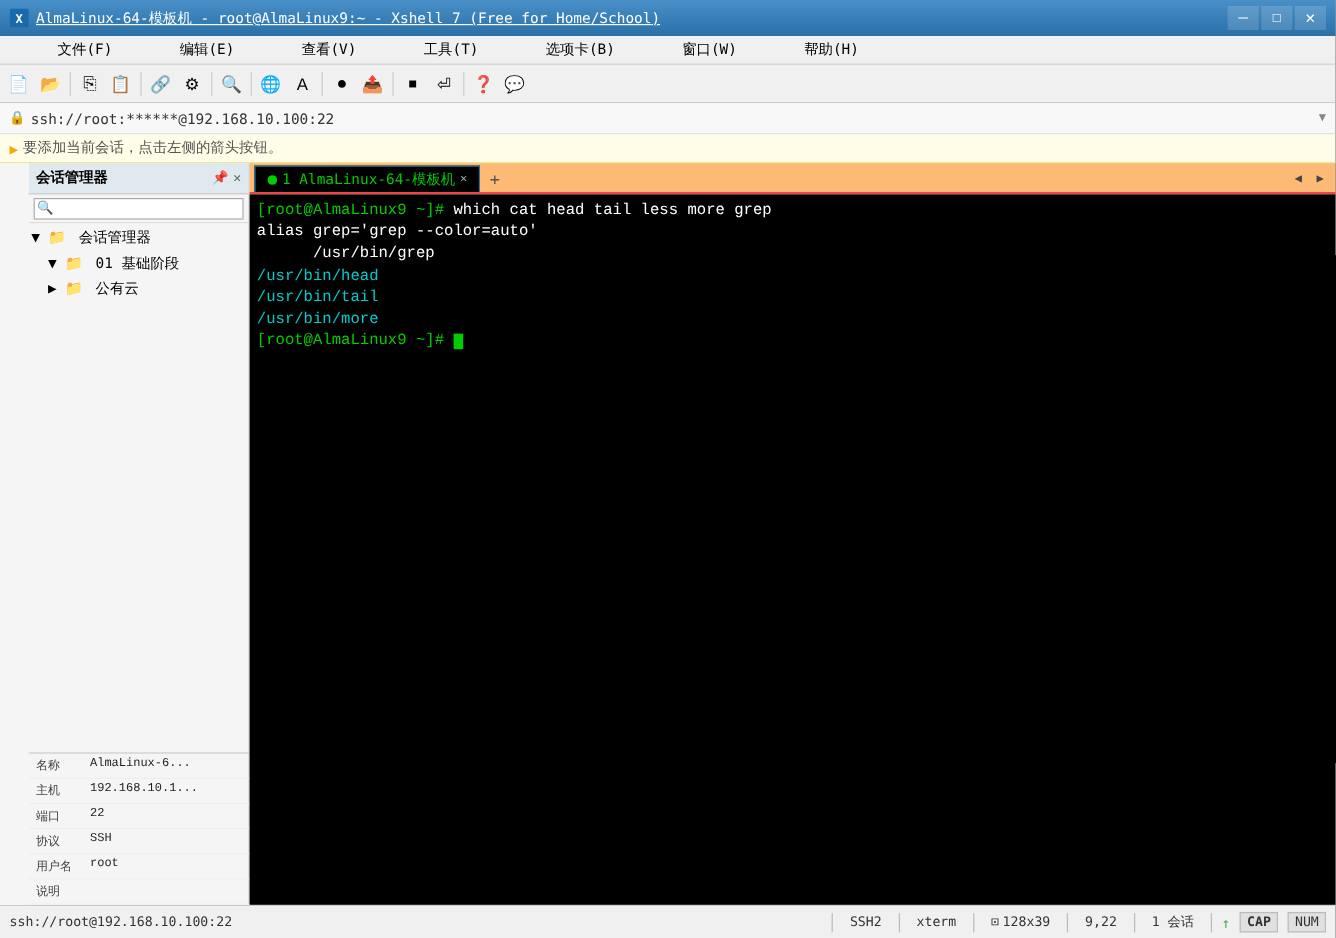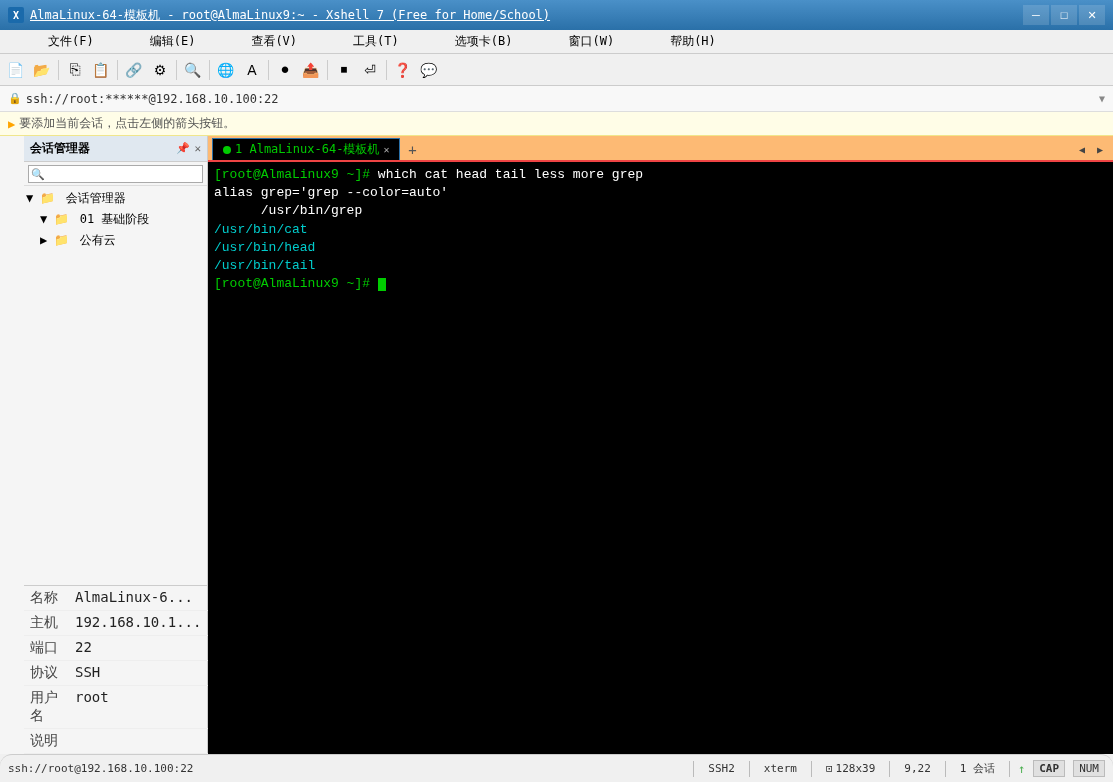--- a/index.html
+++ b/index.html
@@ -154,22 +154,23 @@
     .folder-cloud { color: #42a5f5; margin-right: 3px; }
 
     
     .properties-panel {
       width: 185px;
       border-right: 1px solid #ccc;
       border-top: 1px solid #ccc;
     }
     .prop-table {
       width: 100%;
-      font-size: 14px;
+      font-size: 10px;
       border-collapse: collapse;
+      font-family: Liberation Mono, monospace;
     }
     .prop-table td {
       padding: 3px 6px;
       border-bottom: 1px solid #eee;
       vertical-align: top;
     }
     .prop-table .prop-key { color: #444; width: 45px; }
     .prop-table .prop-val { color: #222; }
 
     
@@ -248,21 +249,20 @@
     
     .status-bar {
       height: 28px;
       background: #f0f0f0;
       border-top: 1px solid #ccc;
       display: flex;
       align-items: center;
       font-size: 11px;
       color: #333;
       padding: 0 8px;
-      border-radius: 12px;
     }
     .status-left { flex: 1; }
     .status-right { display: flex; align-items: center; gap: 8px; }
     .status-item {
       padding: 2px 6px;
       display: flex; align-items: flex-start; gap: 3px;
     }
     .status-badge {
       padding: 1px 5px;
       background: #e0e0e0;
@@ -415,23 +415,23 @@
       <div class="tab-add">+</div>
       <div style="flex:1"></div>
       <div class="tab-scroll-left">◀</div>
       <div class="tab-scroll-right">▶</div>
     </div>
 
     <div class="terminal">
       <div class="term-line"><span class="term-green">[root@AlmaLinux9 ~]# </span><span class="term-white">which cat head tail less more grep</span></div>
       <div class="term-line"><span class="term-white">alias grep='grep --color=auto'</span></div>
       <div class="term-line"><span class="term-white">      /usr/bin/grep</span></div>
-      <div class="term-line"><span class="term-cyan">/usr/bin/cat</span></div>
       <div class="term-line"><span class="term-cyan">/usr/bin/head</span></div>
       <div class="term-line"><span class="term-cyan">/usr/bin/tail</span></div>
+      <div class="term-line"><span class="term-cyan">/usr/bin/more</span></div>
       <div class="term-line"><span class="term-green">[root@AlmaLinux9 ~]# </span><span class="term-cursor"></span></div>
     </div>
   </div>
 </div>
 
 <div class="status-bar">
   <div class="status-left">
     <span>ssh://root@192.168.10.100:22</span>
   </div>
   <div class="status-right">

